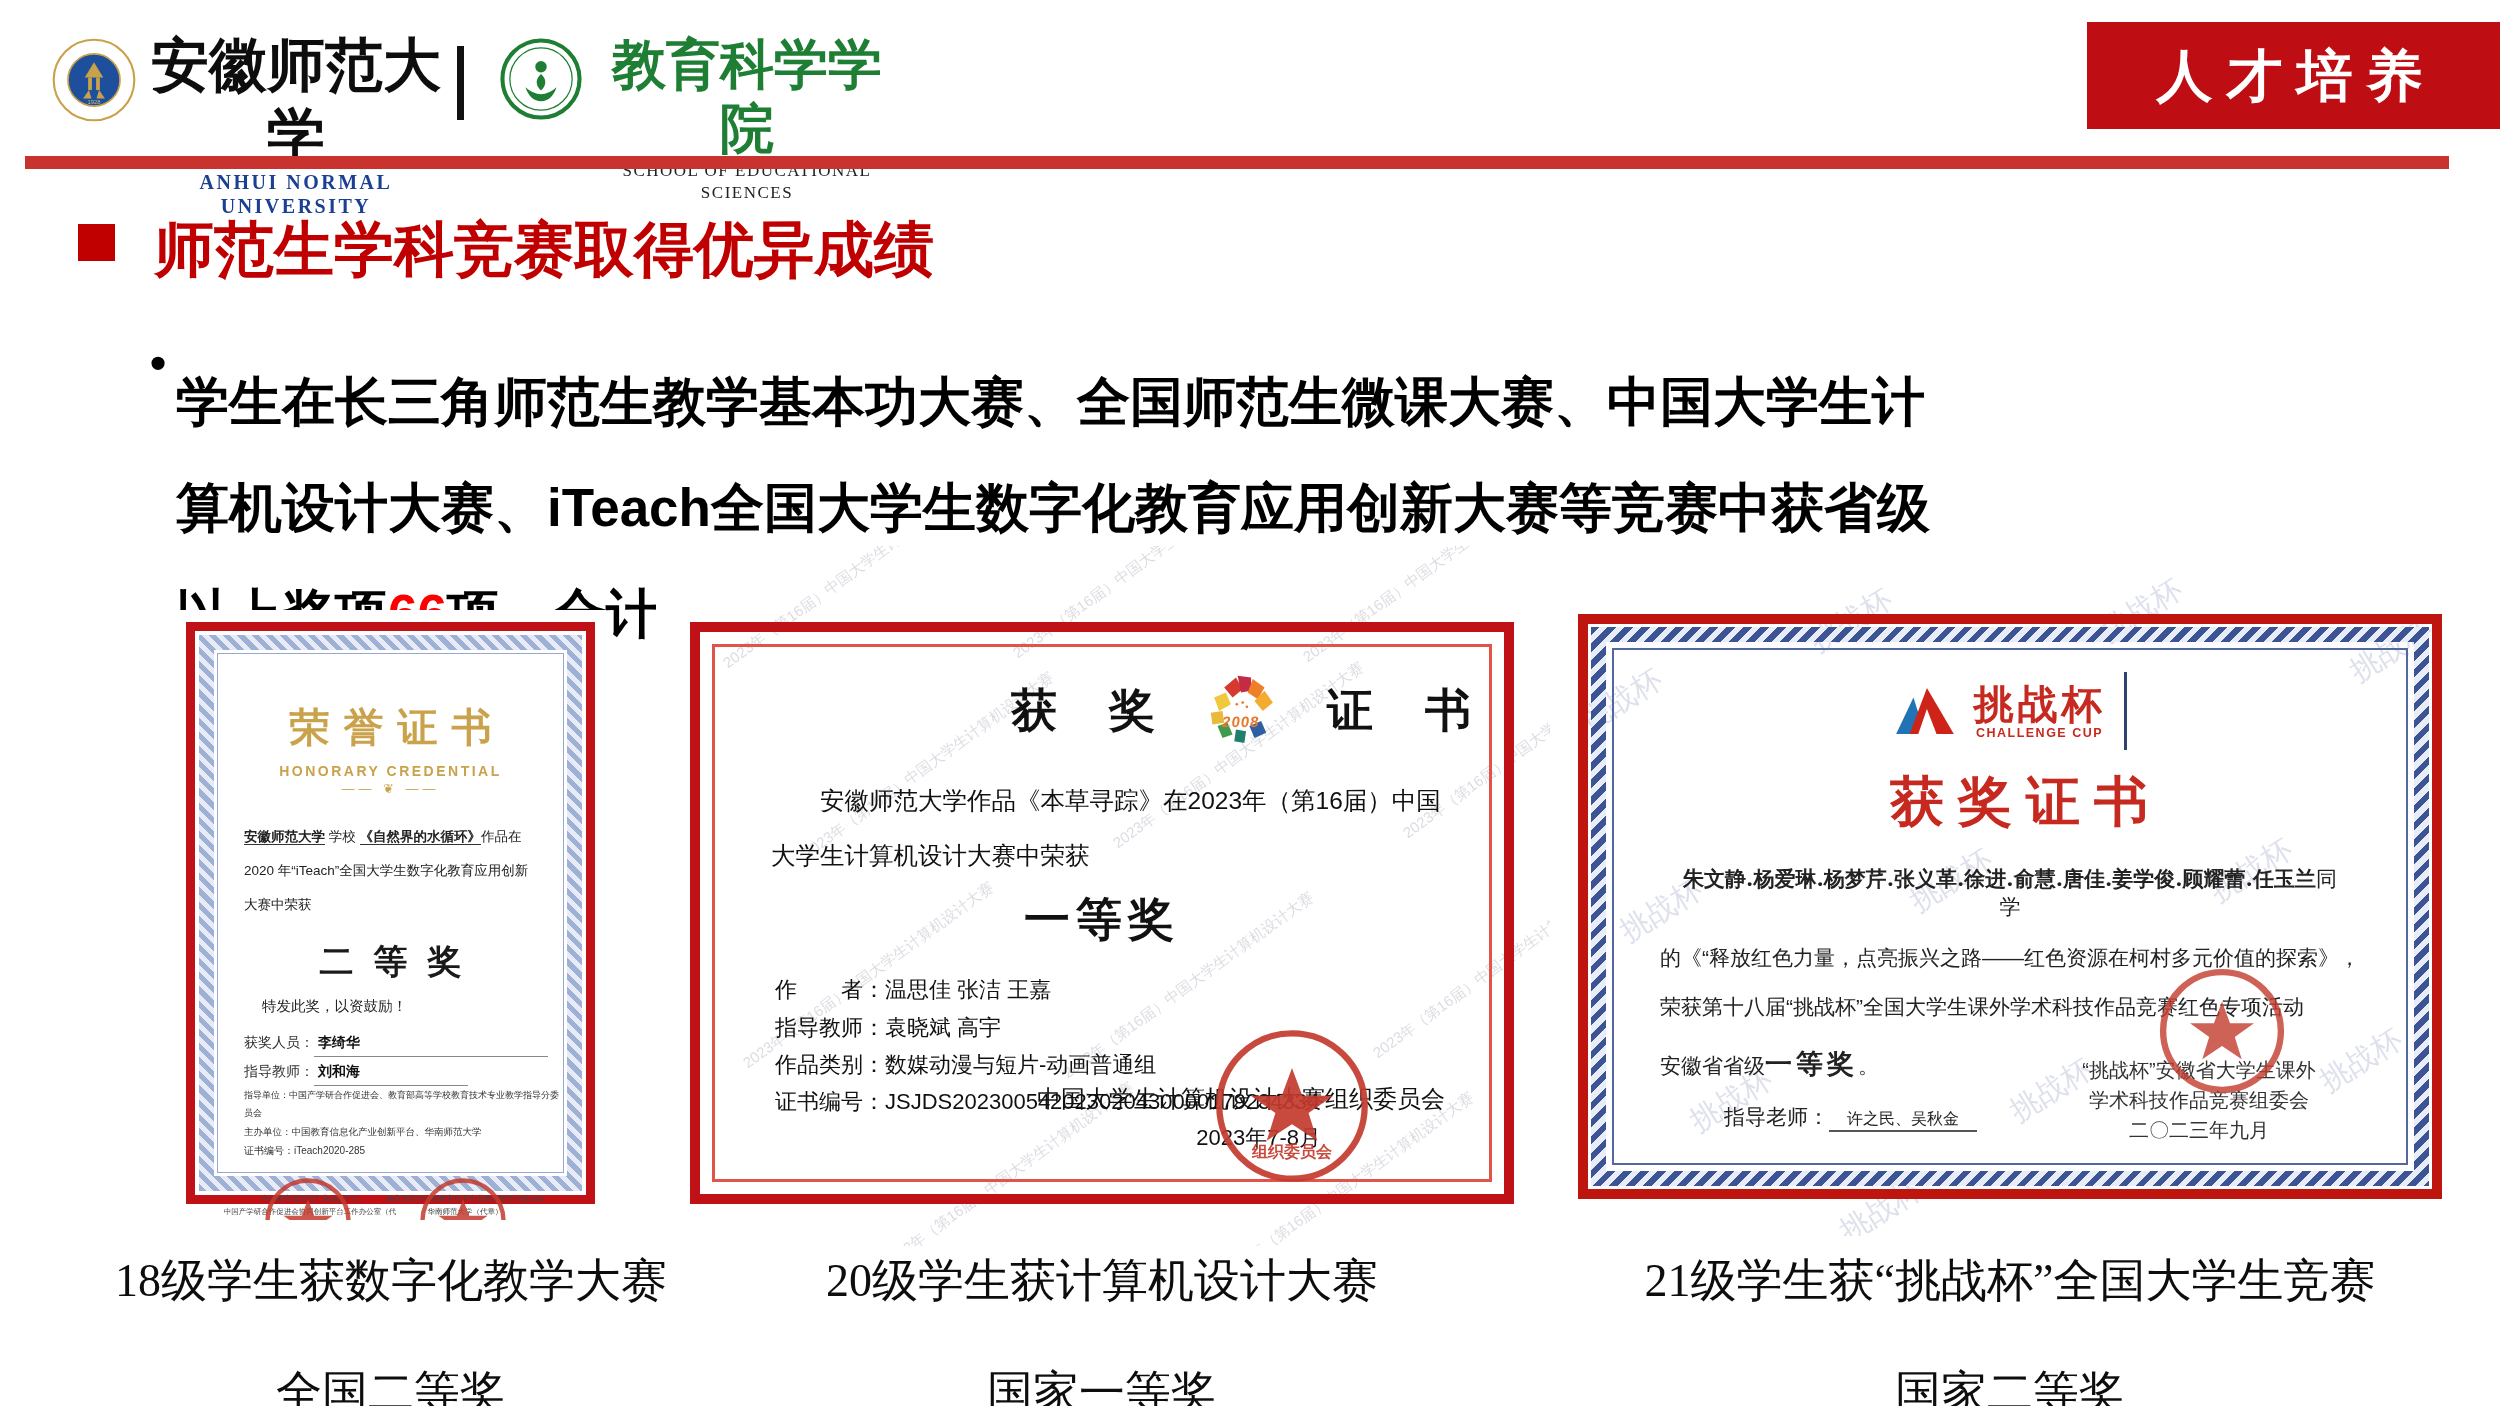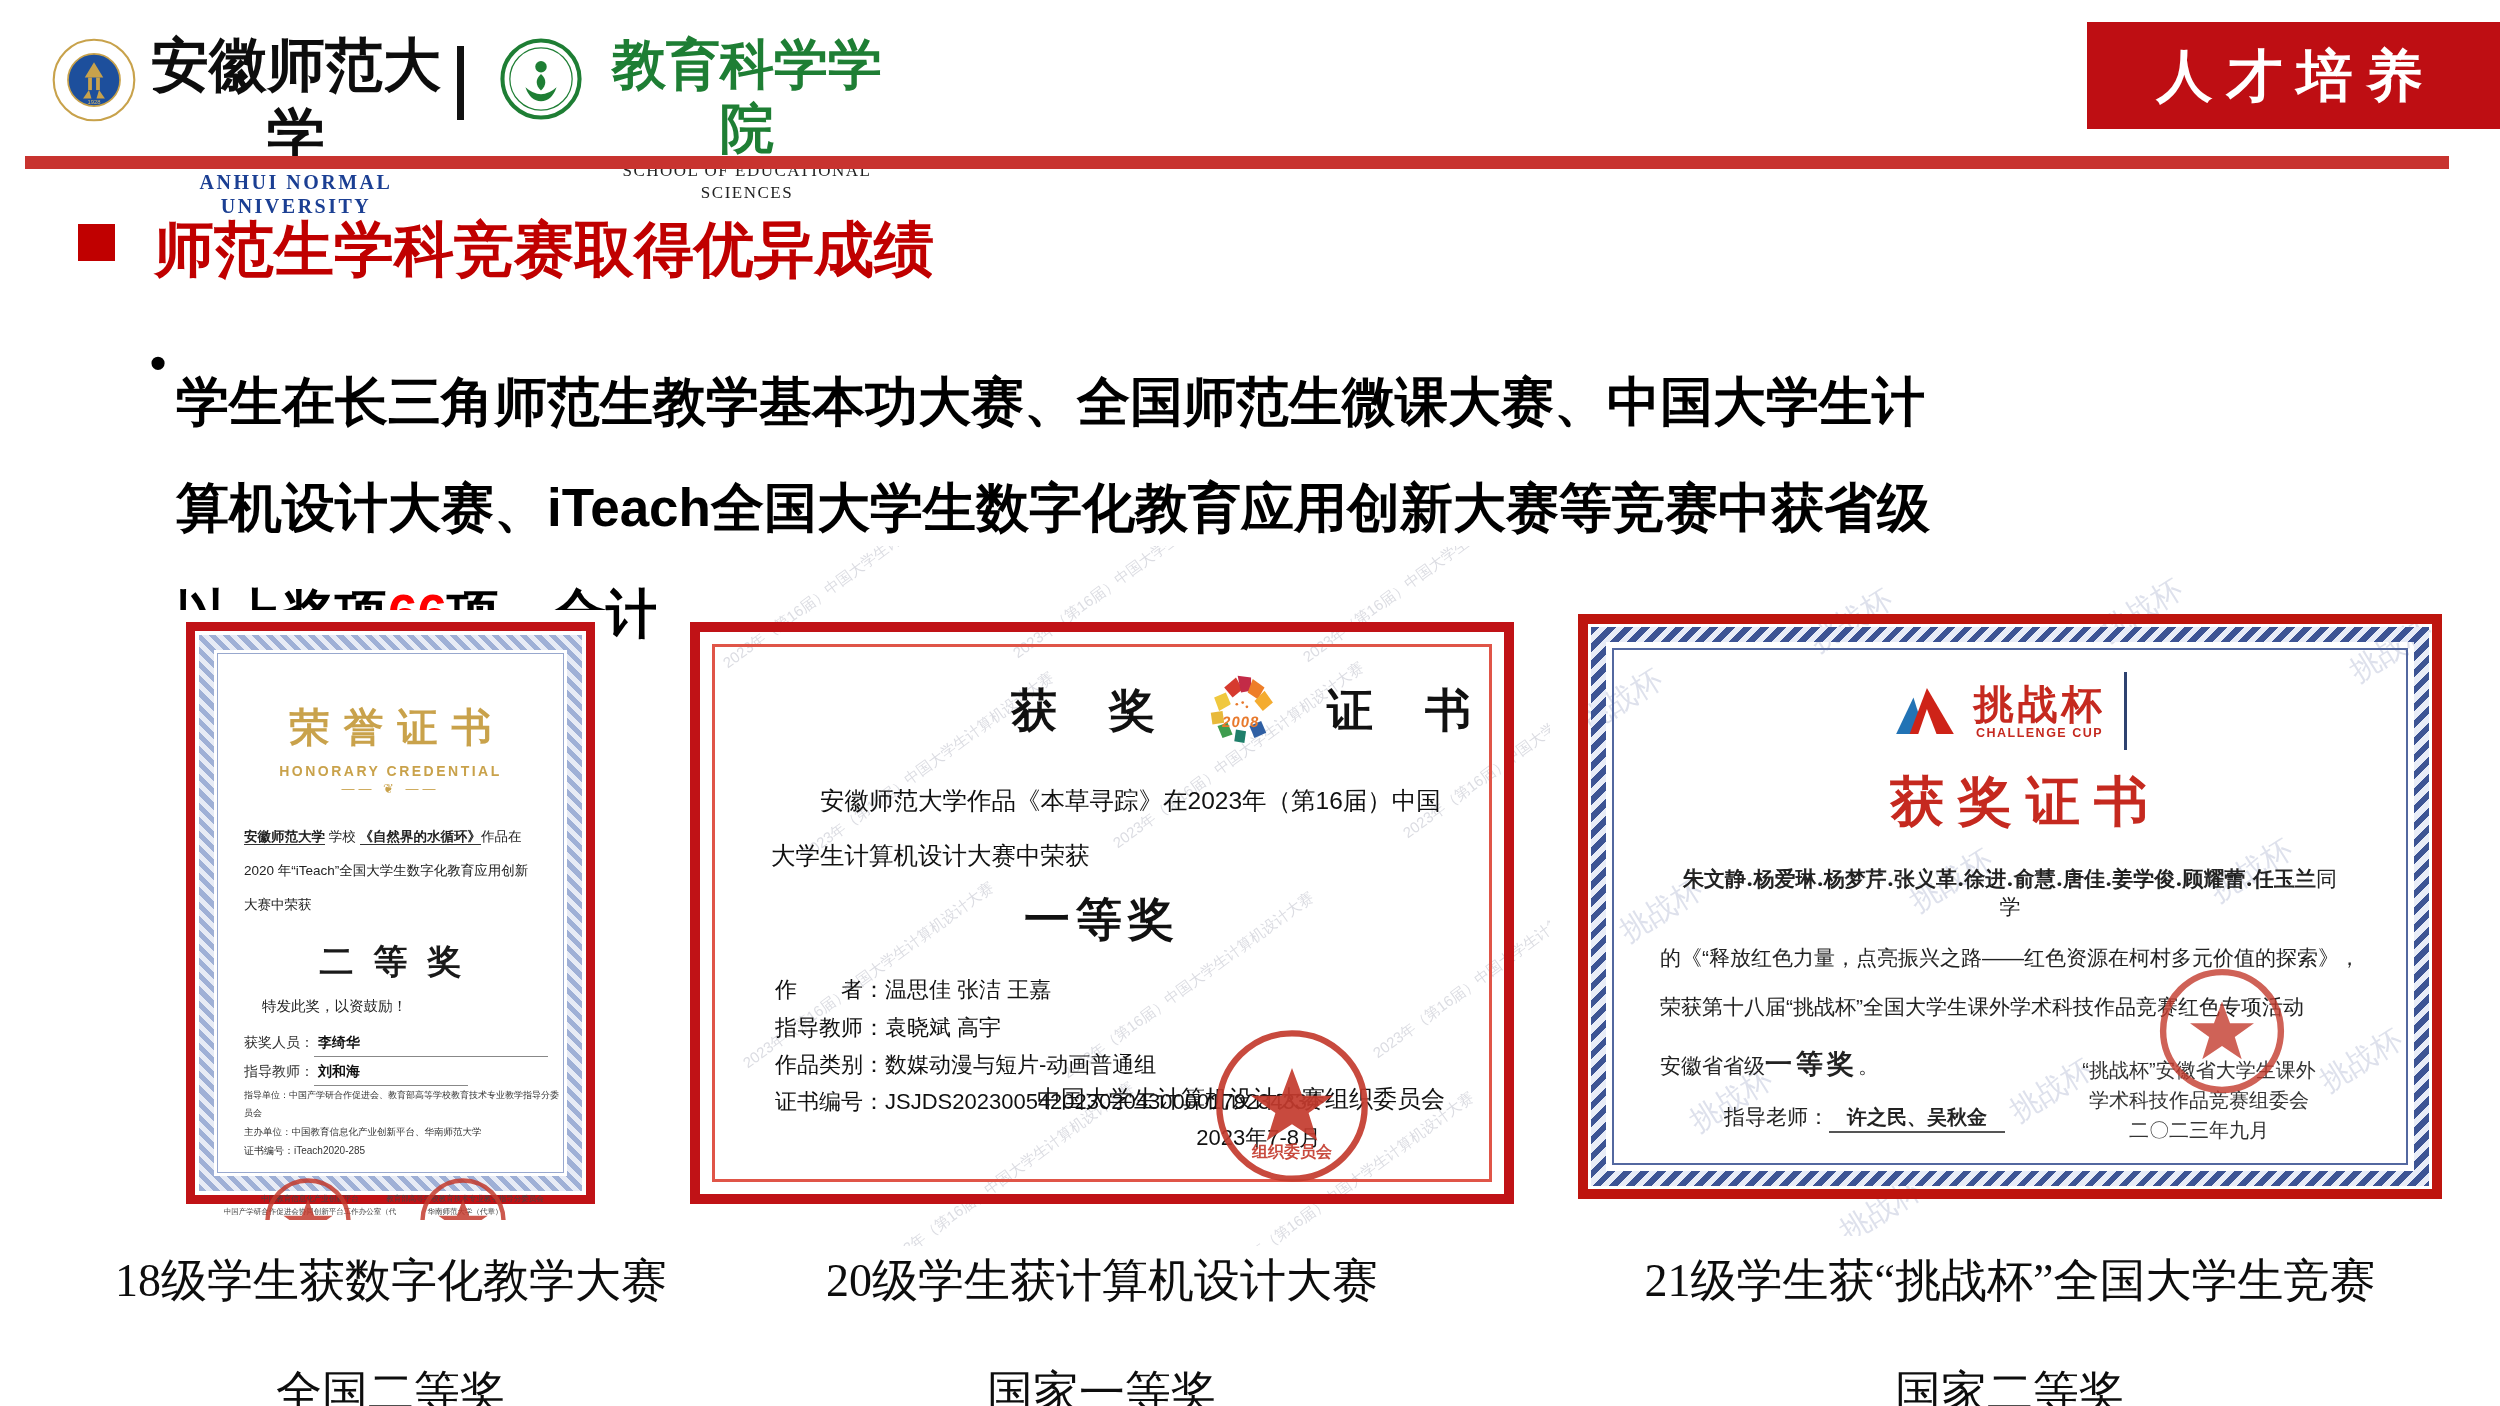--- a/index.html
+++ b/index.html
@@ -106,21 +106,21 @@
   .c3-h1{font-size:26px;font-weight:bold;color:#111;line-height:38px;}
   .c3-script{font-size:30px;color:#2746A8;font-weight:bold;}
   .c3-h2{font-size:27px;font-weight:bold;color:#111;line-height:36px;}
   .c3-title{margin-top:16px;text-align:center;font-size:54px;font-weight:bold;color:#C5291F;
             letter-spacing:14px;padding-left:32px;}
   .c3-names{margin:26px 60px 0;text-align:center;font-size:21px;color:#222;}
   .c3-names .brush{font-weight:bold;}
   .c3-body{margin:12px 42px 0 46px;font-size:21px;line-height:2.35;color:#222;text-align:left;}
   .c3-award{font-size:27px;font-weight:bold;letter-spacing:4px;}
   .c3-adv{margin:8px 0 0 110px;font-size:21px;color:#222;text-align:left;}
-  .c3-advnames{font-size:20px;font-weight:bold;border-bottom:2px solid #555;padding:0 18px 2px;}
+  .c3-advnames{font-size:16px;font-weight:normal;border-bottom:2px solid #555;padding:0 18px 2px;}
   .c3-committee{position:absolute;right:42px;bottom:18px;width:330px;text-align:center;
                 font-size:20px;line-height:1.5;color:#333;}
   .c3-seal{position:absolute;right:120px;bottom:68px;width:128px;height:128px;opacity:0.8;}
 
   
   .caption{position:absolute;top:1250px;text-align:center;font-family:"Liberation Serif",serif;
            font-size:46px;color:#0d0d0d;z-index:2;}
   .cap1{left:36px;width:710px;}
   .cap2{left:747px;width:710px;}
   .cap3{left:1610px;width:800px;}

